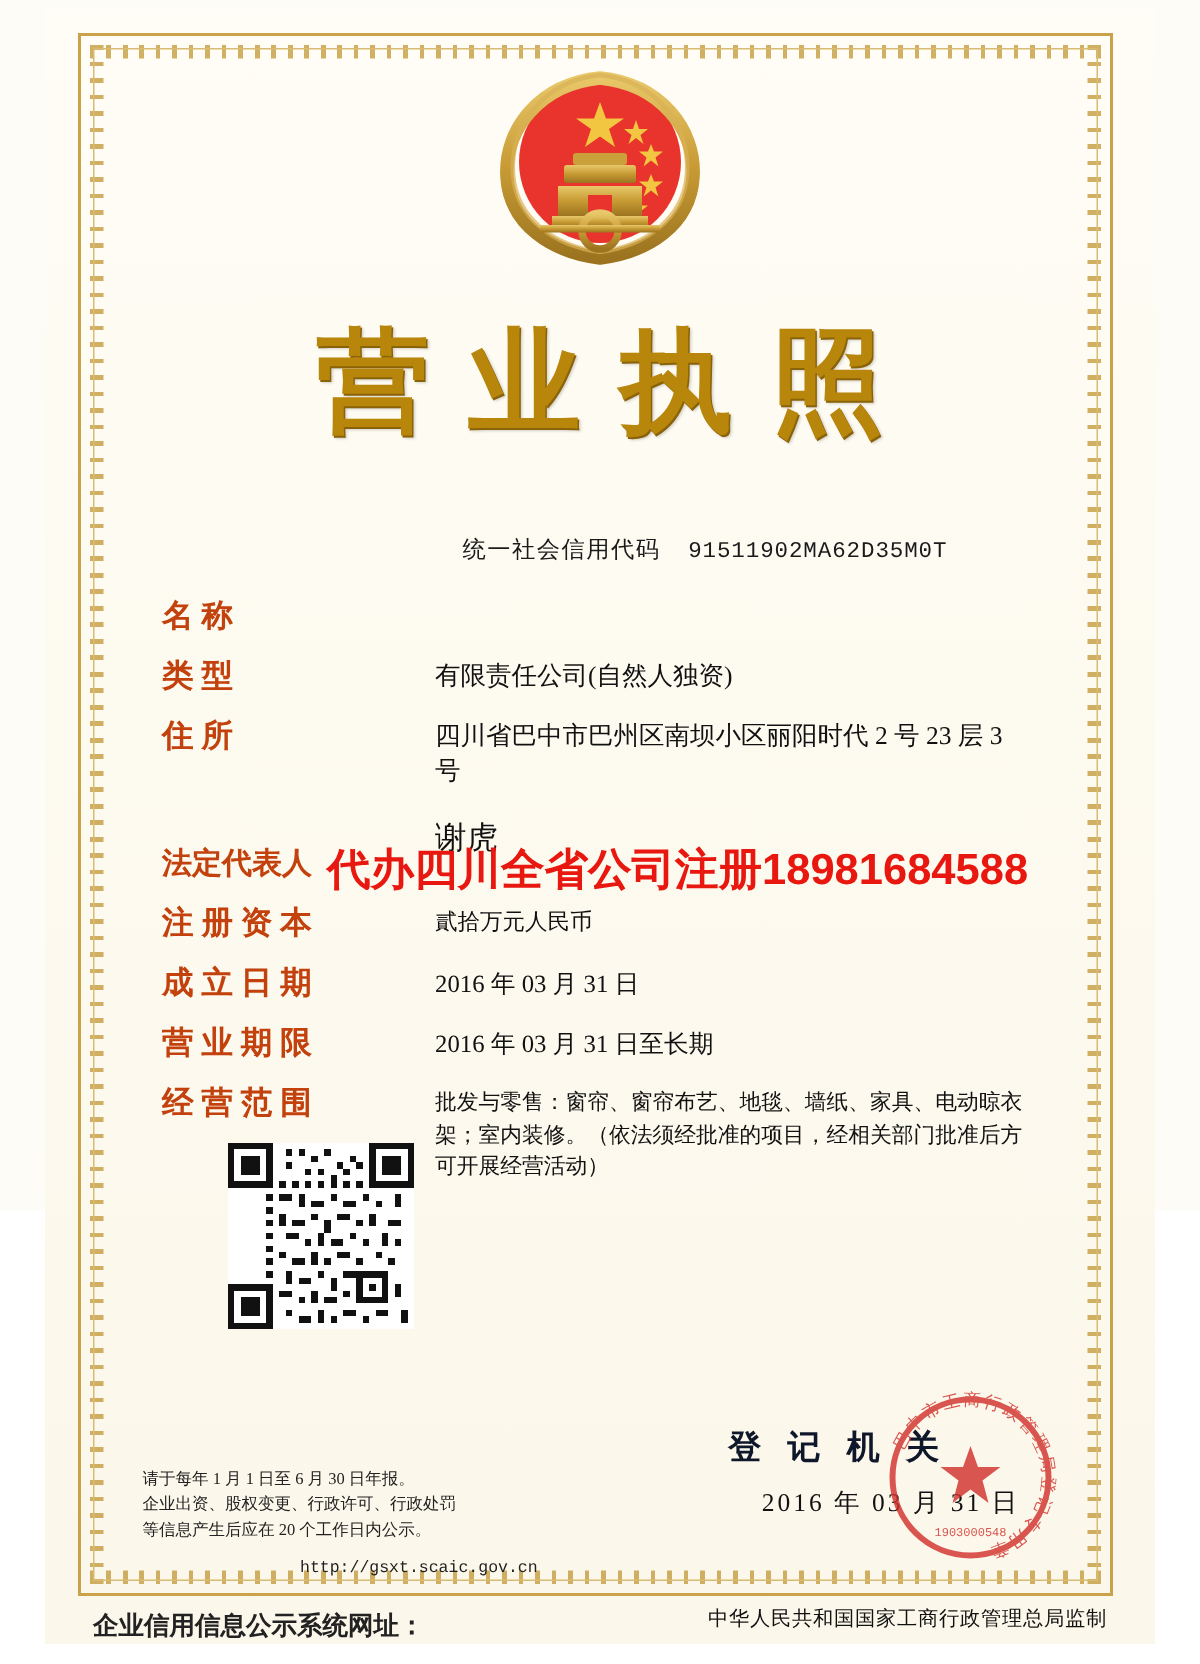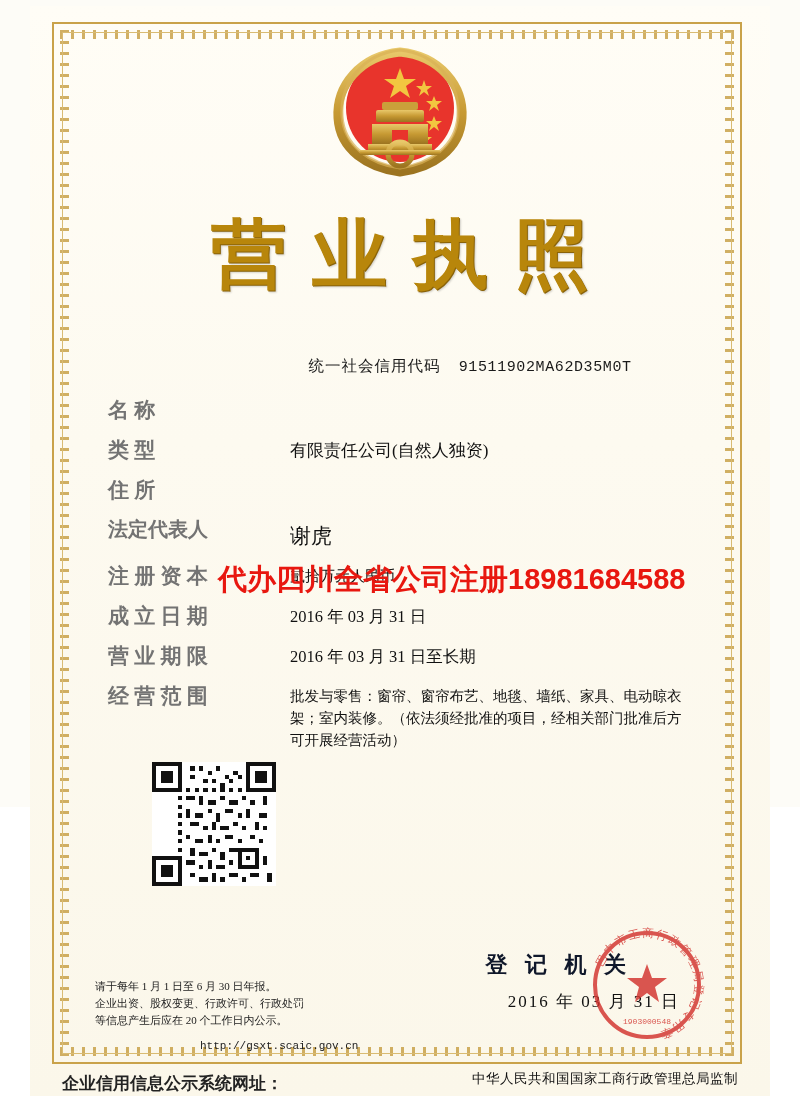--- a/index.html
+++ b/index.html
@@ -126,29 +126,29 @@
     display: flex;
     align-items: flex-start;
     margin-bottom: 12px;
     min-height: 28px;
   }
   .label {
     width: 182px;
     flex: 0 0 182px;
     font-size: 21px;
     font-weight: 700;
-    color: #737373;
+    color: #c2410c;
     letter-spacing: 0;
     display: flex;
     justify-content: space-between;
     padding-right: 12px;
     box-sizing: border-box;
     font-family: "Liberation Serif", serif;
   }
-  .label.lbl5 { letter-spacing: 0; }
+  .label.lbl5 { letter-spacing: 0; margin-top: 24px; }
   .value {
     font-size: 17px;
     color: #111;
     line-height: 1.35;
     padding-top: 4px;
     font-family: "Liberation Serif", serif;
   }
   .value.small { font-size: 15px; }
   .value.mono-date { font-family: "Liberation Serif", serif; font-size: 16.5px; }
   .value.scope {
@@ -301,20 +301,21 @@
       <div class="label">名        称</div>
     </div>
 
     <div class="row">
       <div class="label">类        型</div>
       <div class="value">有限责任公司(自然人独资)</div>
     </div>
 
     <div class="row">
       <div class="label">住        所</div>
+      <div class="value">四川省巴中市巴州区南坝小区丽阳时代 2 号 23 层 3 号</div>
     </div>
 
     <div class="row rep">
       <div class="label lbl5">法定代表人</div>
       <div class="value">谢虎</div>
     </div>
 
     <div class="row">
       <div class="label">注 册 资 本</div>
       <div class="value small">貳拾万元人民币</div>

